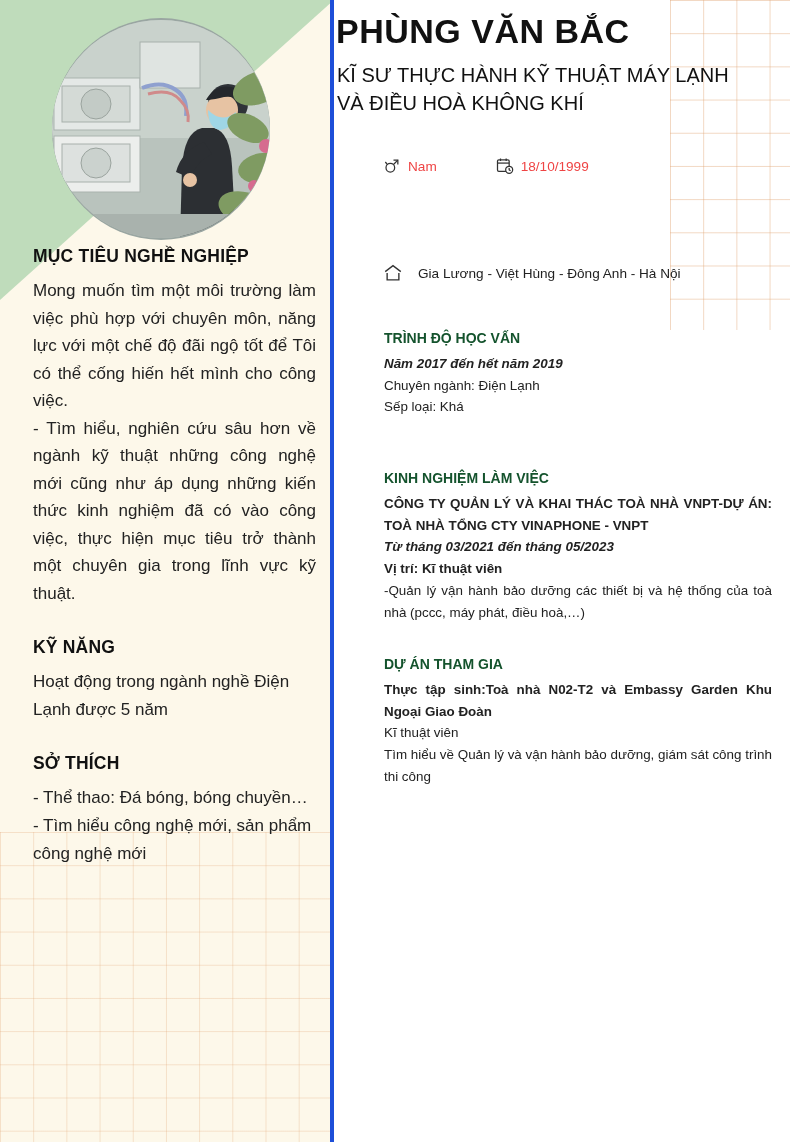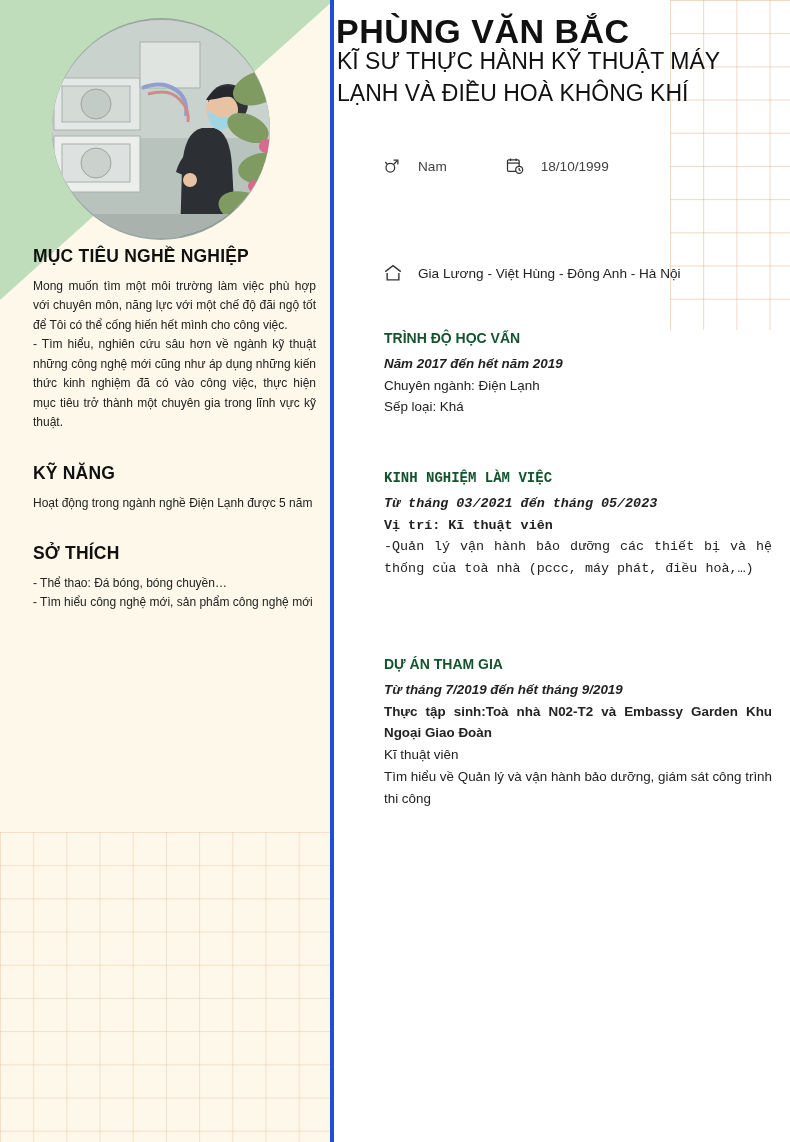--- a/index.html
+++ b/index.html
@@ -74,21 +74,21 @@
   }
   .sec-title {
     font-size: 17.5px;
     font-weight: bold;
     letter-spacing: .2px;
     color: #111;
     margin: 0 0 10px 0;
   }
   .sec-title.second { margin-top: 30px; }
   .sec-body {
-    font-size: 12px;
+    font-size: 17px;
     line-height: 1.62;
     color: #222;
     text-align: justify;
     margin: 0;
   }
   .sec-body.noj { text-align: left; }
 
   
   .right-col {
     position: absolute;
@@ -118,43 +118,43 @@
     font-size: 34px;
     font-weight: bold;
     letter-spacing: .5px;
     color: #111;
     margin: 0;
     white-space: nowrap;
   }
   .job {
     position: absolute;
     left: 3px;
-    top: 46px;
+    top: 62px;
     width: 400px;
-    font-size: 23px;
+    font-size: 20px;
     font-weight: normal;
     line-height: 1.38;
     color: #111;
     margin: 0;
   }
 
   .meta-row {
     position: absolute;
     left: 48px;
     top: 156px;
     display: flex;
     align-items: center;
     gap: 0;
   }
   .meta-item {
     display: flex;
     align-items: center;
-    gap: 16px;
+    gap: 6px;
     font-size: 13.6px;
-    color: #404040;
+    color: #ef4444;
   }
   .meta-item + .meta-item { margin-left: 58px; }
 
   .addr-row {
     position: absolute;
     left: 48px;
     top: 262px;
     display: flex;
     align-items: center;
     gap: 14px;
@@ -307,28 +307,28 @@
       <span>Gia Lương - Việt Hùng - Đông Anh - Hà Nội</span>
     </div>
 
     <div class="rsec" style="top:330px;">
       <h2>TRÌNH ĐỘ HỌC VẤN</h2>
       <p class="rline ital">Năm 2017 đến hết năm 2019</p>
       <p class="rline">Chuyên ngành: Điện Lạnh</p>
       <p class="rline">Sếp loại: Khá</p>
     </div>
 
-    <div class="rsec" style="top:470px;font-family:Liberation Mono, monospace;">
+    <div class="rsec" style="top:470px;">
       <h2>KINH NGHIỆM LÀM VIỆC</h2>
+      <p class="rline bold just">CÔNG TY QUẢN LÝ VÀ KHAI THÁC TOÀ NHÀ VNPT-DỰ ÁN: TOÀ NHÀ TỔNG CTY VINAPHONE - VNPT</p>
       <p class="rline ital">Từ tháng 03/2021 đến tháng 05/2023</p>
       <p class="rline bold">Vị trí: Kĩ thuật viên</p>
       <p class="rline just">-Quản lý vận hành bảo dưỡng các thiết bị và hệ thống của toà nhà (pccc, máy phát, điều hoà,…)</p>
     </div>
 
     <div class="rsec" style="top:656px;">
       <h2>DỰ ÁN THAM GIA</h2>
-      <p class="rline ital">Từ tháng 7/2019 đến hết tháng 9/2019</p>
       <p class="rline bold just">Thực tập sinh:Toà nhà N02-T2 và Embassy Garden Khu Ngoại Giao Đoàn</p>
       <p class="rline">Kĩ thuật viên</p>
       <p class="rline just">Tìm hiểu về Quản lý và vận hành bảo dưỡng, giám sát công trình thi công</p>
     </div>
   </div>
 </div>
 
 </body></html>

